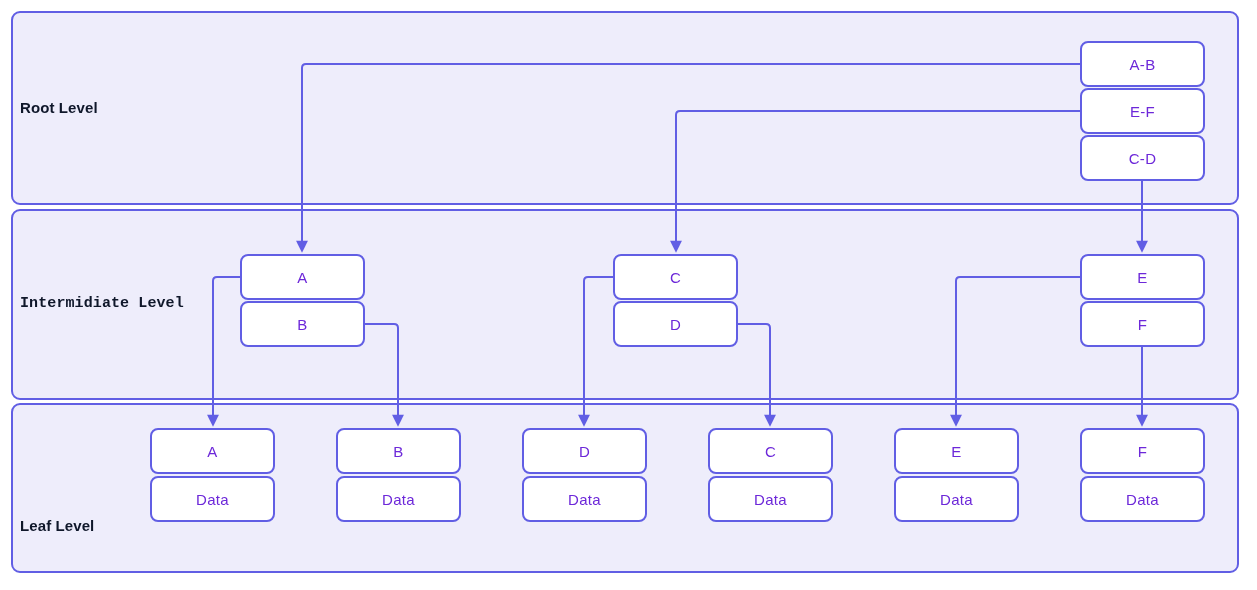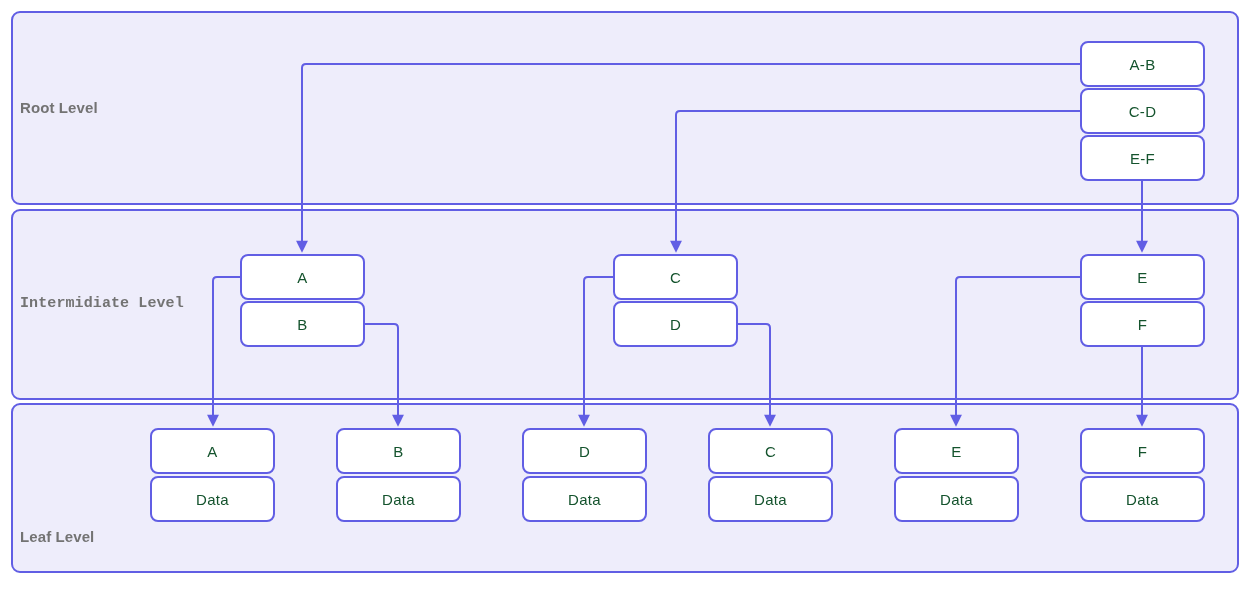--- a/index.html
+++ b/index.html
@@ -18,45 +18,45 @@
     border: 2px solid #615EE4;
     border-radius: 9px;
   }
   .band-root         { left: 11px; top: 11px;  width: 1228px; height: 194px; }
   .band-intermediate { left: 11px; top: 209px; width: 1228px; height: 191px; }
   .band-leaf         { left: 11px; top: 403px; width: 1228px; height: 170px; }
   .band-label {
     position: absolute;
     font-size: 15px;
     font-weight: bold;
-    color: #737373;
+    color: #0f172a;
     letter-spacing: 0.1px;
     white-space: nowrap;
   }
   .label-root         { left: 20px; top: 99px;  }
   .label-intermediate { left: 20px; top: 295px; font-family: Liberation Mono, monospace; }
-  .label-leaf         { left: 20px; top: 526px; line-height: 21px; }
+  .label-leaf         { left: 20px; top: 515px; line-height: 21px; }
   .stack {
     position: absolute;
     display: flex;
     flex-direction: column;
     width: 125px;
   }
   .cell {
     box-sizing: border-box;
     width: 125px;
     height: 46px;
     background: #ffffff;
     border: 2px solid #615EE4;
     border-radius: 8px;
     display: flex;
     align-items: center;
     justify-content: center;
     font-size: 15px;
-    color: #14532d;
+    color: #6d28d9;
     letter-spacing: 0.3px;
   }
   .stack .cell + .cell { margin-top: 1px; }
   .stack-leaf .cell + .cell { margin-top: 2px; }
   .stack-root { left: 1080px; top: 41px; }
   .stack-int-ab { left: 240px;  top: 254px; }
   .stack-int-cd { left: 613px;  top: 254px; }
   .stack-int-ef { left: 1080px; top: 254px; }
   .stack-leaf-a { left: 150px;  top: 428px; }
   .stack-leaf-b { left: 336px;  top: 428px; }
@@ -103,22 +103,22 @@
     <path class="edge" d="M240 277 H217 Q213 277 213 281 V424" marker-end="url(#arrow)"></path>
     <path class="edge" d="M365 324 H394 Q398 324 398 328 V424" marker-end="url(#arrow)"></path>
     <path class="edge" d="M613 277 H588 Q584 277 584 281 V424" marker-end="url(#arrow)"></path>
     <path class="edge" d="M738 324 H766 Q770 324 770 328 V424" marker-end="url(#arrow)"></path>
     <path class="edge" d="M1080 277 H960 Q956 277 956 281 V424" marker-end="url(#arrow)"></path>
     <path class="edge" d="M1142 347 V424" marker-end="url(#arrow)"></path>
   </svg>
 
   <div class="stack stack-root">
     <div class="cell">A-B</div>
+    <div class="cell">E-F</div>
     <div class="cell">C-D</div>
-    <div class="cell">E-F</div>
   </div>
 
   <div class="stack stack-int-ab">
     <div class="cell">A</div>
     <div class="cell">B</div>
   </div>
   <div class="stack stack-int-cd">
     <div class="cell">C</div>
     <div class="cell">D</div>
   </div>

